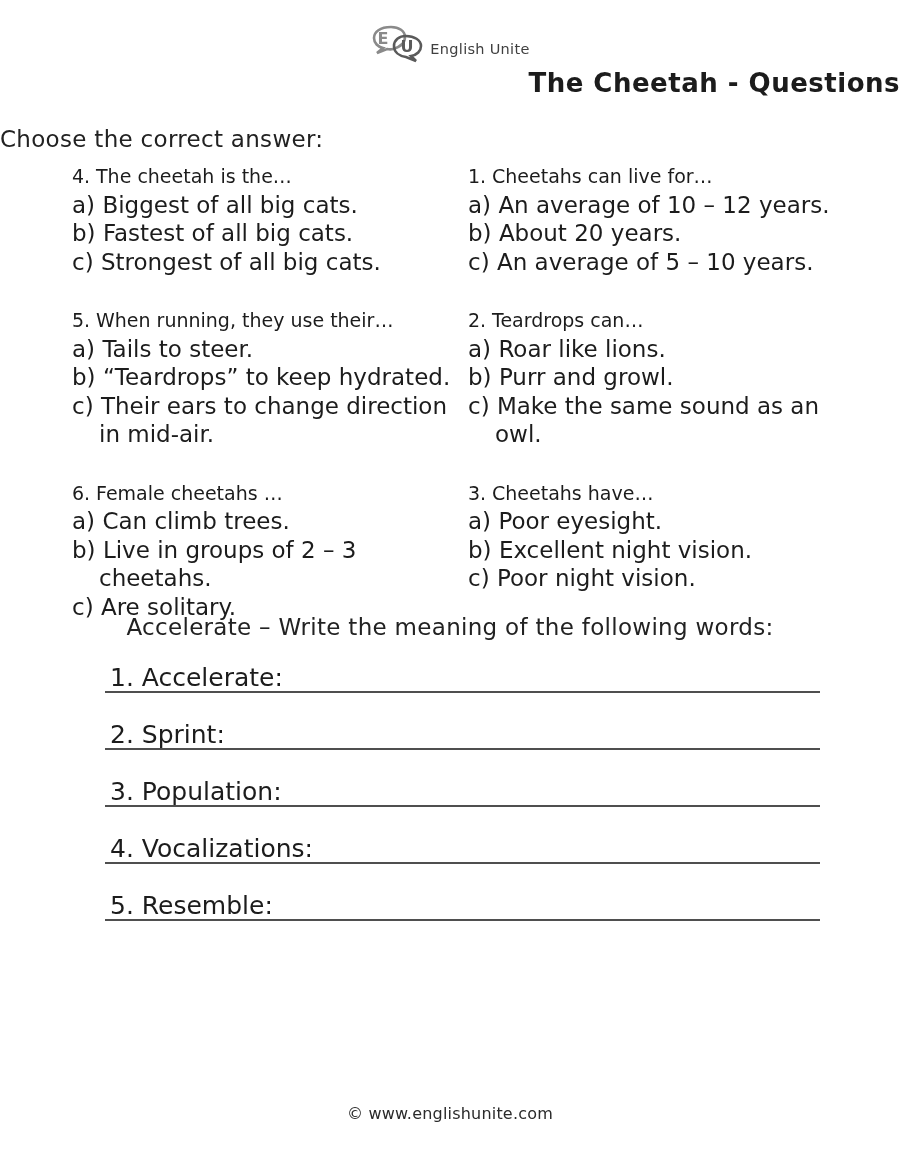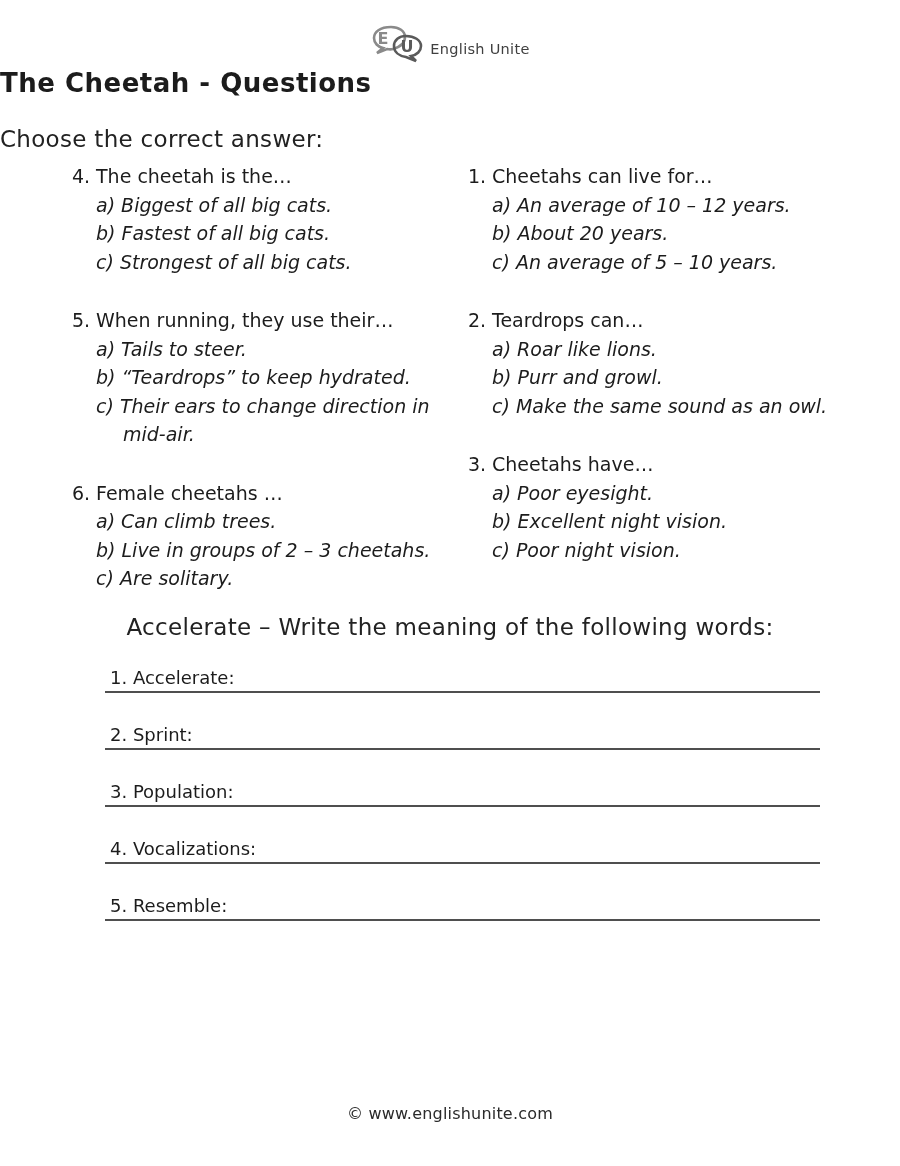--- a/index.html
+++ b/index.html
@@ -28,21 +28,21 @@
     font-size: 14.5px;
     color: #404040;
     letter-spacing: 0.3px;
     margin-top: 10px;
     text-align: right;
   }
   
   .doc-title {
     position: absolute;
     top: 66px; left: 0; right: 0;
-    text-align: left;
+    text-align: right;
     font-size: 26px;
     font-weight: bold;
     letter-spacing: 0.5px;
     line-height: 34px;
   }
   .instruction {
     position: absolute;
     top: 124px; left: 0; right: 0;
     text-align: left;
     font-size: 23px;
@@ -60,44 +60,42 @@
     padding-right: 50px;
     display: grid;
     grid-template-columns: 396px auto;
   }
   .quiz-col { width: 380px; }
   .question { margin-bottom: 30px; }
   .q-head { display: flex; line-height: 28.5px; font-size: 19px; }
   .q-num { width: 24px; flex: 0 0 24px; }
   .q-text { flex: 1; }
   .q-opt {
-    margin-left: 24px;
     padding-left: 27px;
     text-indent: -27px;
-    font-size: 19px;
+    font-size: 23px;
     line-height: 28.5px;
-    font-style: italic;
   }
   
   .vocab-section { position: absolute; top: 610px; left: 0; right: 0; }
   .vocab-heading {
     text-align: center;
     font-size: 23px;
     line-height: 34px;
     letter-spacing: 0.3px;
     color: #222222;
   }
   .vocab-list { margin-top: 19px; margin-left: 105px; width: 715px; }
   .vocab-row {
     height: 30px;
     line-height: 30px;
     border-bottom: 2px solid #4f4f4f;
     margin-bottom: 27px;
     padding-left: 5px;
-    font-size: 18px;
+    font-size: 25px;
   }
   
   .footer {
     position: absolute;
     top: 1104px; left: 0; right: 0;
     text-align: center;
     font-size: 16px;
     color: #2a2a2a;
     letter-spacing: 0.2px;
   }

